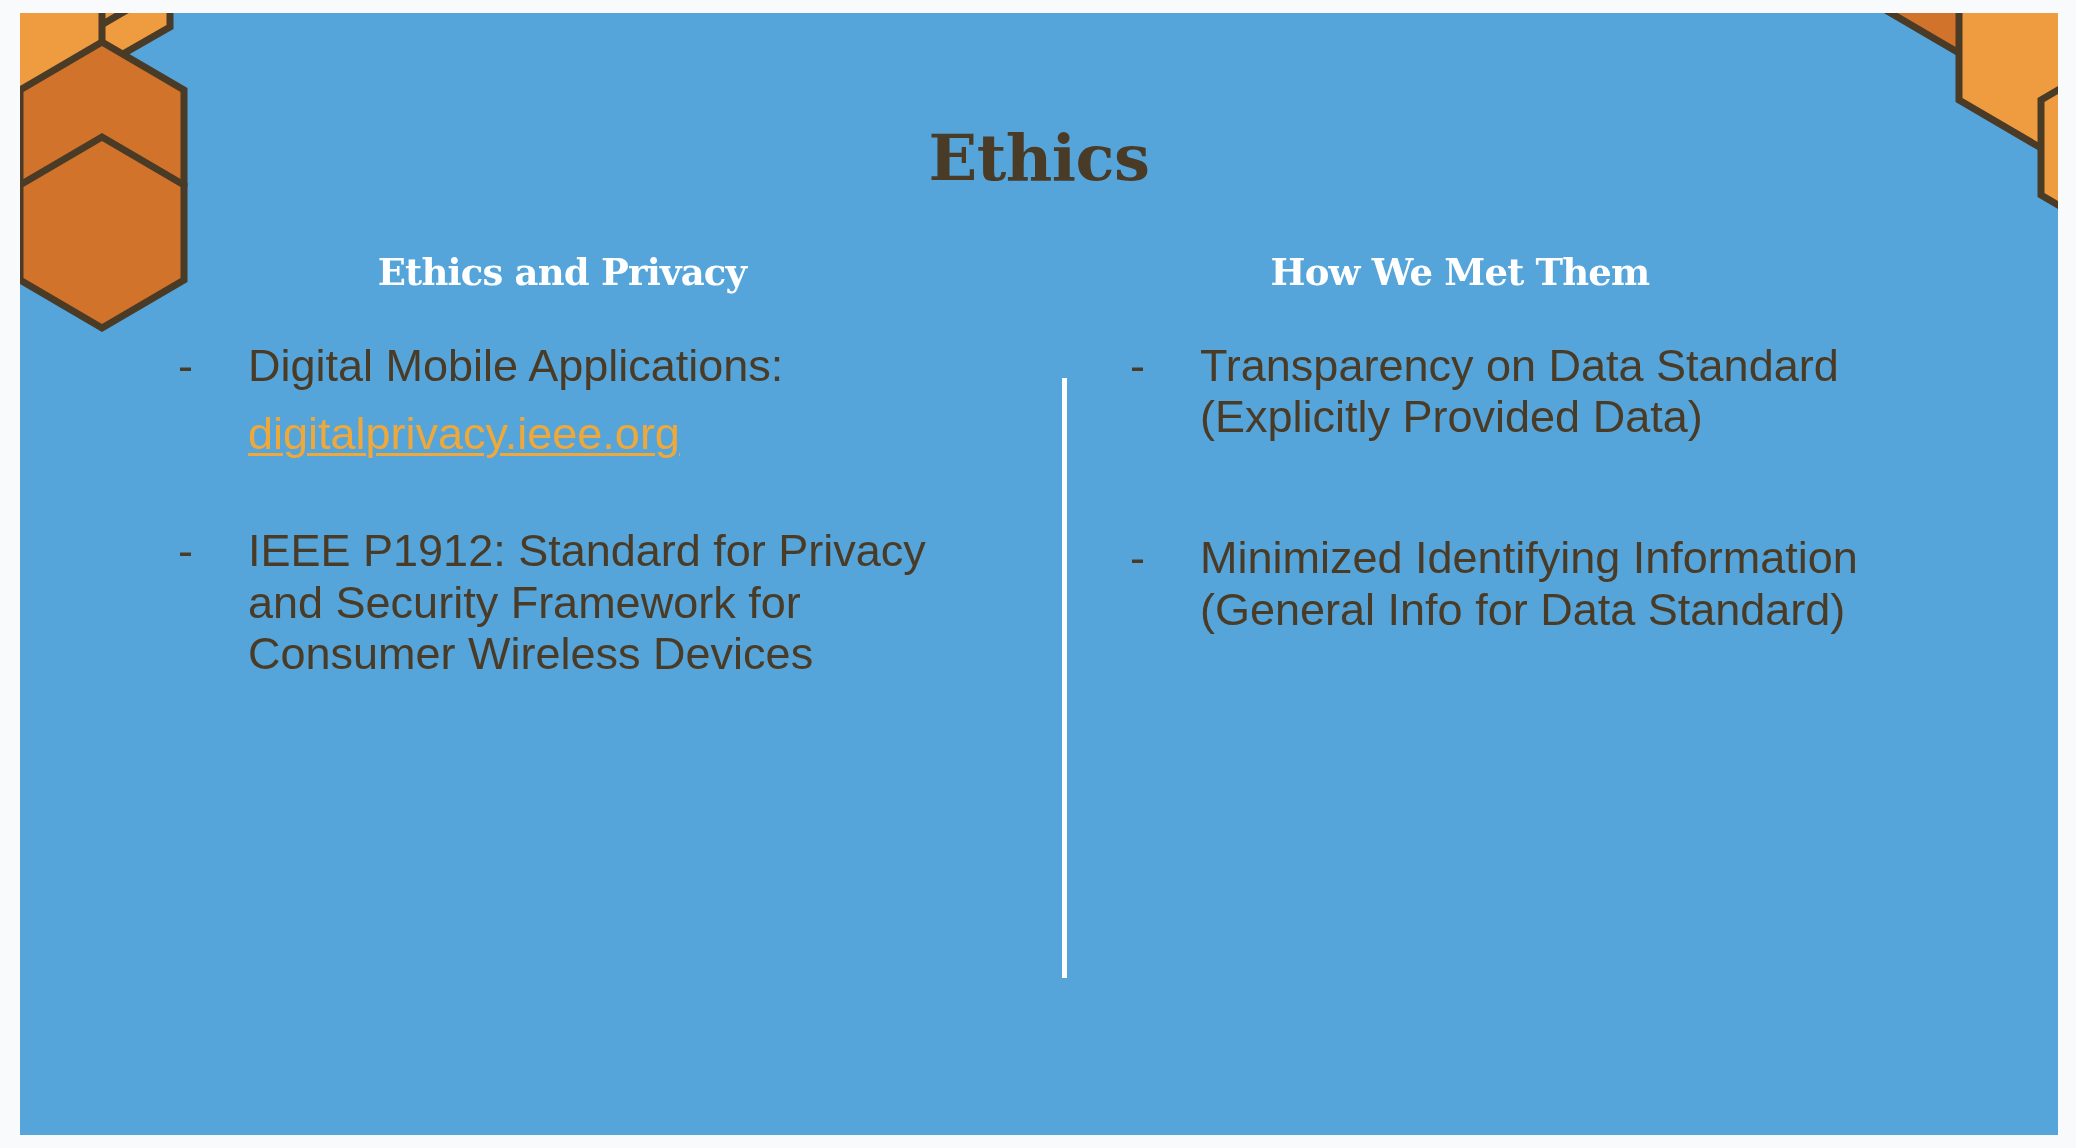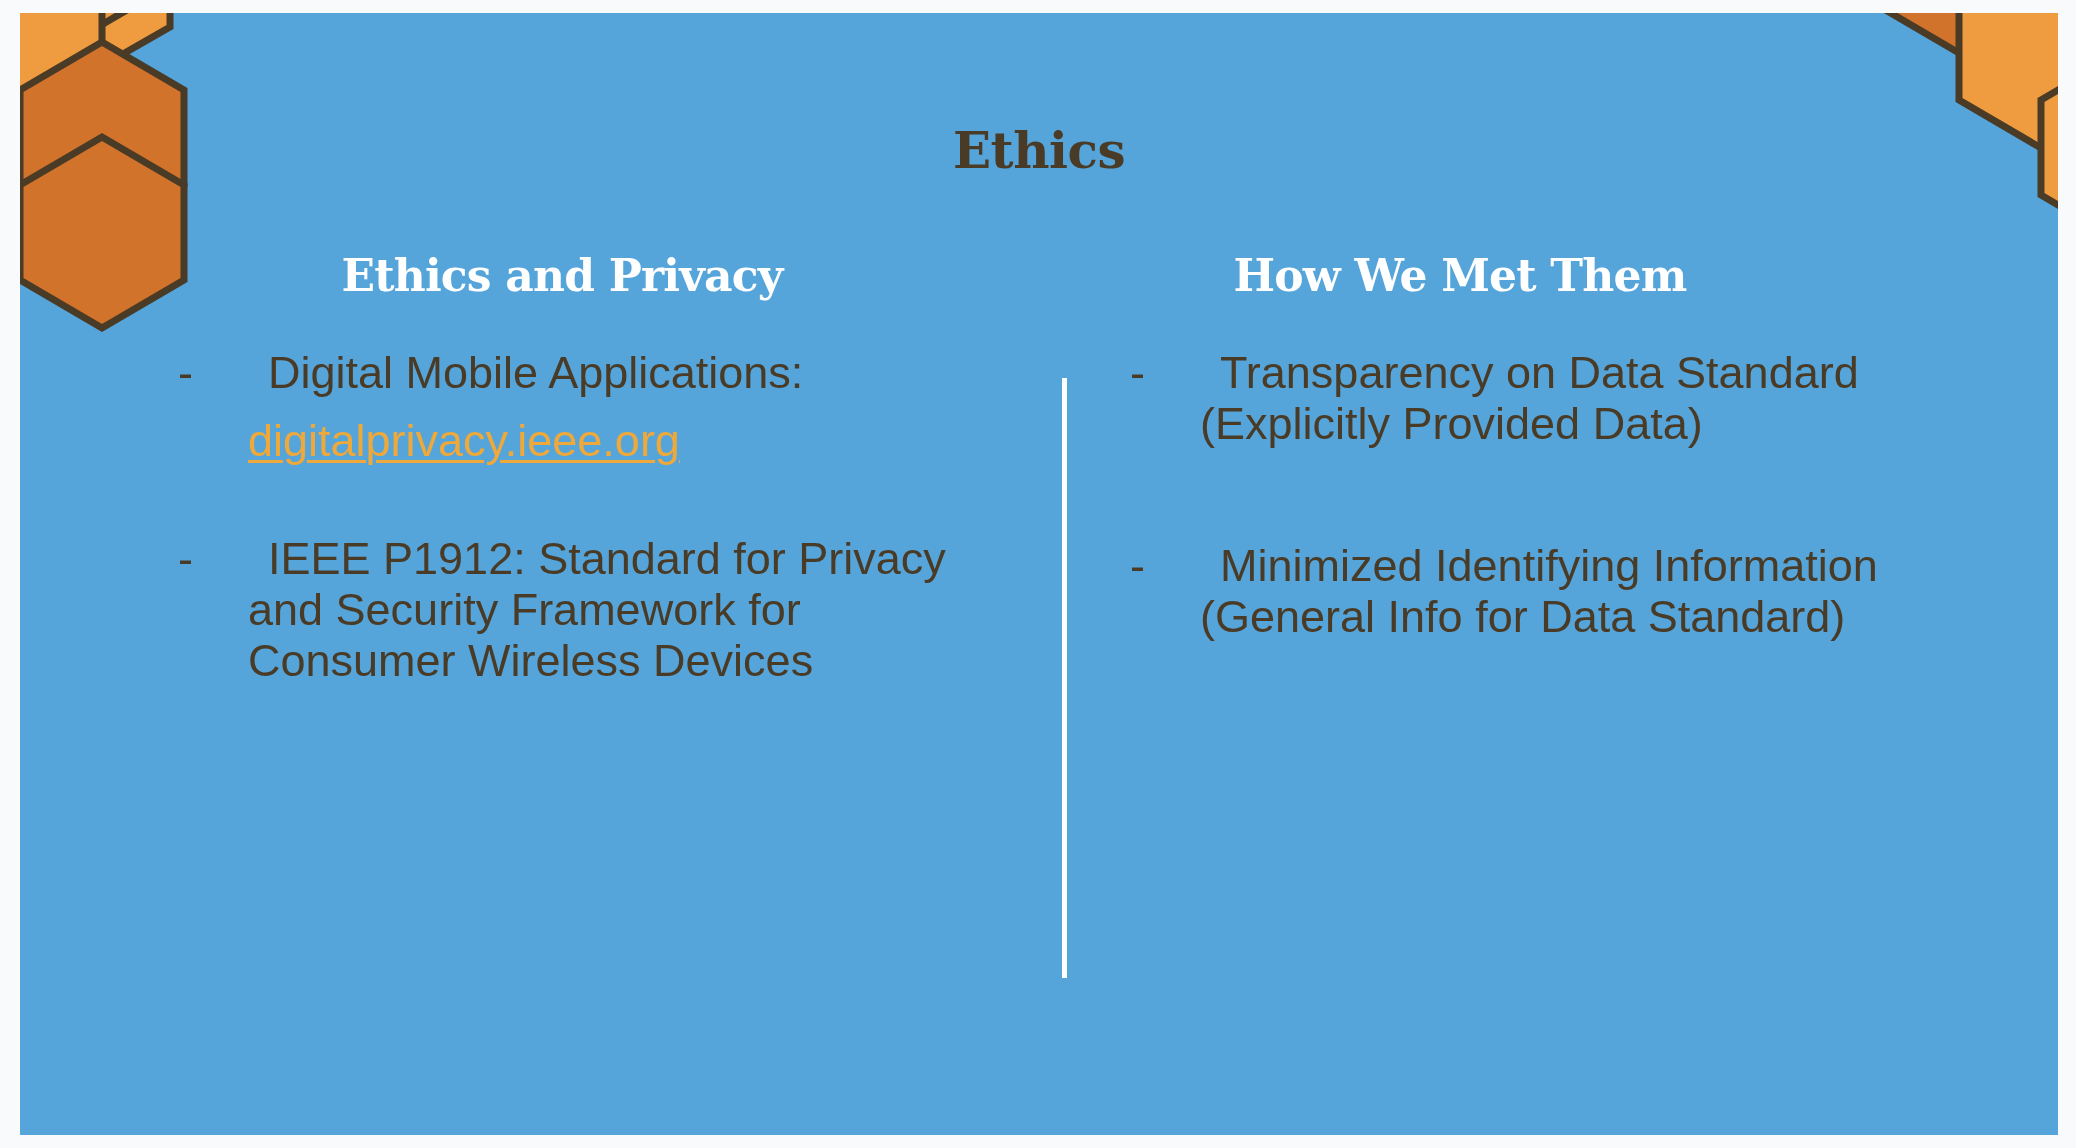--- a/index.html
+++ b/index.html
@@ -41,21 +41,21 @@
 
   
   .slide-title {
     position: absolute;
     left: 0;
     top: 112px;
     width: 2038px;
     text-align: center;
     font-family: "DejaVu Serif", "Liberation Serif", serif;
     font-weight: bold;
-    font-size: 50px;
+    font-size: 64px;
     line-height: 1.02;
     color: #4a3b27;
     letter-spacing: -0.5px;
   }
 
   
   .columns {
     position: absolute;
     left: 0;
     top: 240px;
@@ -66,21 +66,21 @@
   .column {
     position: absolute;
     top: 0;
   }
   .column.left  { left: 130px;  width: 810px; }
   .column.right { left: 1080px; width: 840px; }
 
   .col-heading {
     font-family: "DejaVu Serif", "Liberation Serif", serif;
     font-weight: bold;
-    font-size: 44px;
+    font-size: 37px;
     line-height: 1.05;
     color: #ffffff;
     text-align: center;
     letter-spacing: -0.8px;
   }
   .column.left  .col-heading { padding-left: 14px; }
   .column.right .col-heading { padding-right: 120px; }
 
   .bullet-list {
     margin-top: 48px;
@@ -102,21 +102,21 @@
   .bullet-dash {
     position: absolute;
     left: 28px;
     top: 0;
     font-size: 45px;
     line-height: 1.14;
     color: #4a3b27;
   }
   .column.right .bullet-dash { left: 30px; }
 
-  .bullet-text { display: inline; margin-left: 20px; }
+  .bullet-text { display: inline; }
 
   .bullet-link {
     display: block;
     color: #efa83a;
     text-decoration: underline;
     text-decoration-color: #efa83a;
     text-decoration-thickness: 3px;
     text-underline-offset: 4px;
     word-break: break-all;
     margin-top: 17px;

